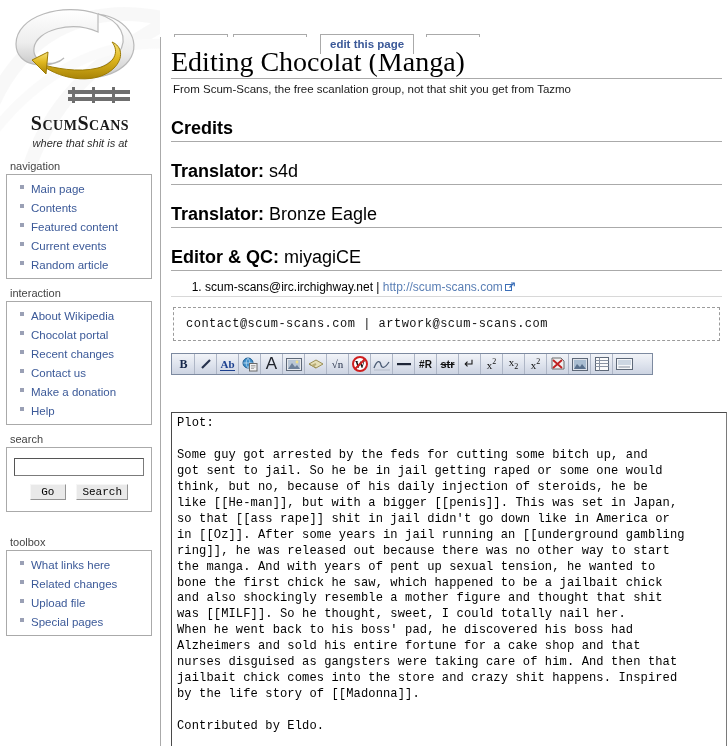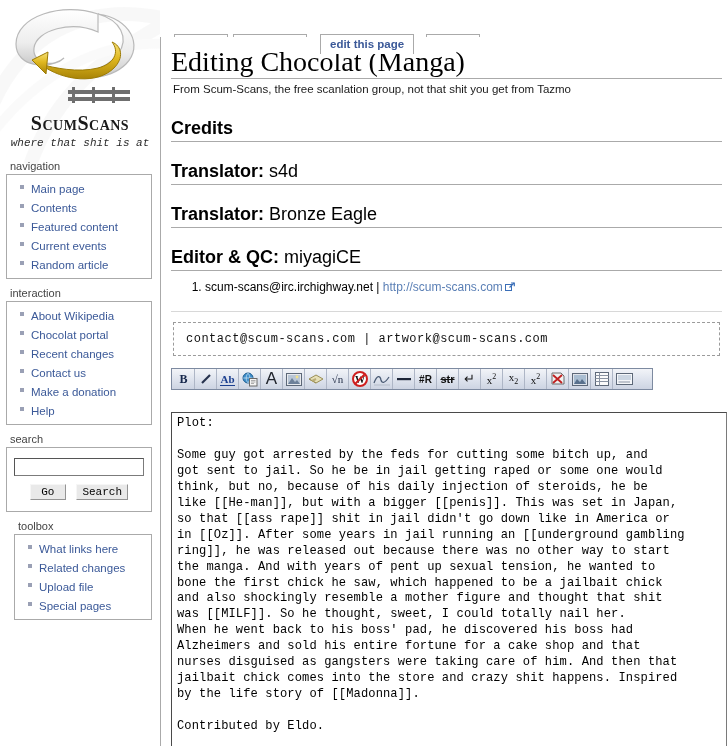--- a/index.html
+++ b/index.html
@@ -51,21 +51,21 @@
     letter-spacing: 0.5px;
     color: #1a1a1a;
     font-variant: small-caps;
     font-weight: 700;
   }
   .logo-tagline {
     position: absolute;
     left: 0; top: 137px;
     width: 160px;
     text-align: center;
-    font-family: Liberation Mono, monospace;
+    font-family: Liberation Sans, sans-serif;
     font-style: italic;
     font-size: 11px;
     color: #2b2b2b;
   }
 
   .portlet { margin: 0 0 4px 0; padding: 0 0 0 0; }
   .portlet h5 {
     margin: 0;
     padding: 2px 0 2px 10px;
     font-size: 11px;
@@ -212,21 +212,21 @@
     font-size: 18px;
     font-weight: bold;
     color: #000000;
     border-bottom: 1px solid #aaaaaa;
     line-height: 22px;
   }
   h2.section .val { font-weight: normal; }
 
   ol.credit-list {
     margin: 8px 0 0 0;
-    padding: 0 0 16px 34px;
+    padding: 0 0 1px 34px;
     font-size: 12px;
     border-bottom: 1px solid #d8d8d8;
   }
   ol.credit-list li { line-height: 16px; }
   ol.credit-list a.ext {
     color: #5a7fb5;
     text-decoration: none;
   }
   .ext-icon {
     display: inline-block;
@@ -371,21 +371,21 @@
           <div id="search-body">
             <input id="search-input" type="text" placeholder="" value="" style="">
             <div class="btn-row">
               <button id="go-button" class="sbtn">Go</button>
               <button id="search-button" class="sbtn">Search</button>
             </div>
           </div>
         </div>
       </div>
 
-      <div class="portlet" style="margin-top:6px;padding-left:8px;">
+      <div class="portlet" style="margin-top:22px;">
         <h5>toolbox</h5>
         <div class="pBody">
           <ul>
             <li><a href="#">What links here</a></li>
             <li><a href="#">Related changes</a></li>
             <li><a href="#">Upload file</a></li>
             <li><a href="#">Special pages</a></li>
           </ul>
         </div>
       </div>

